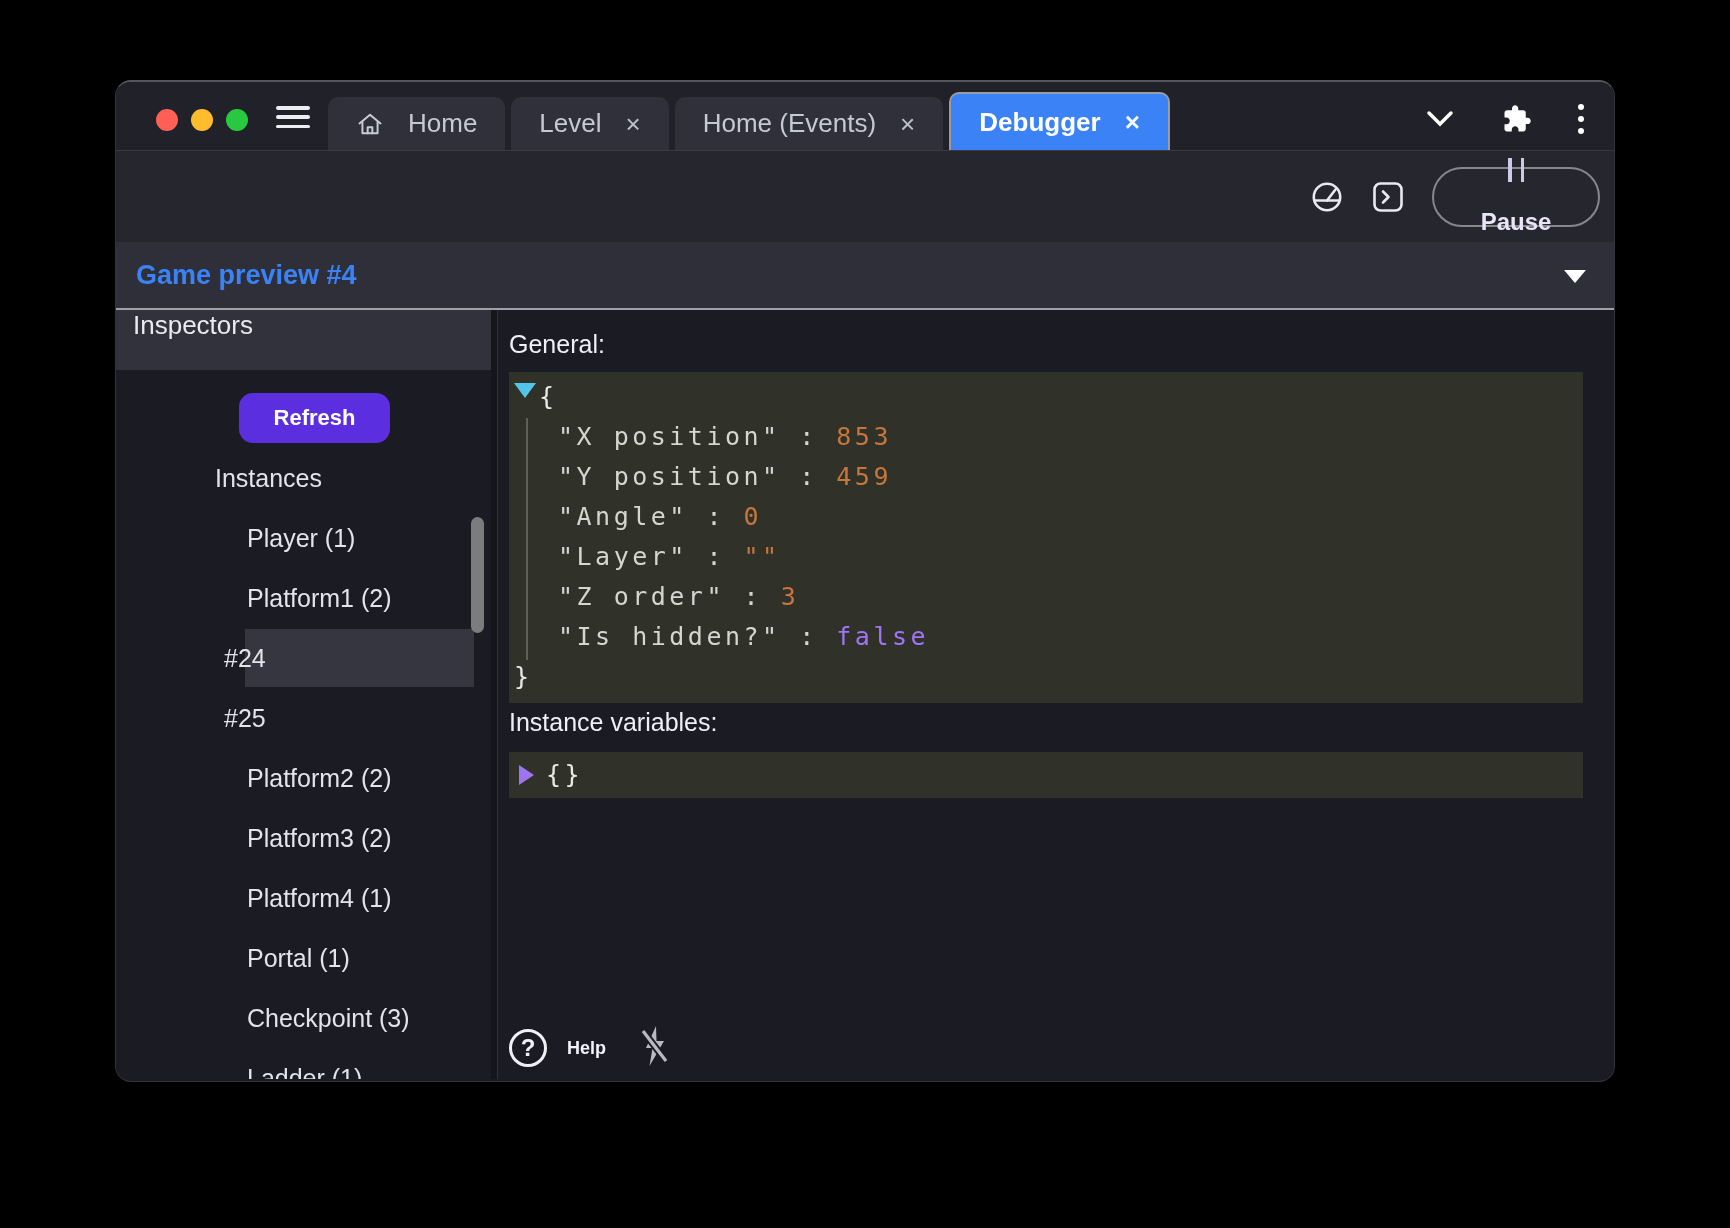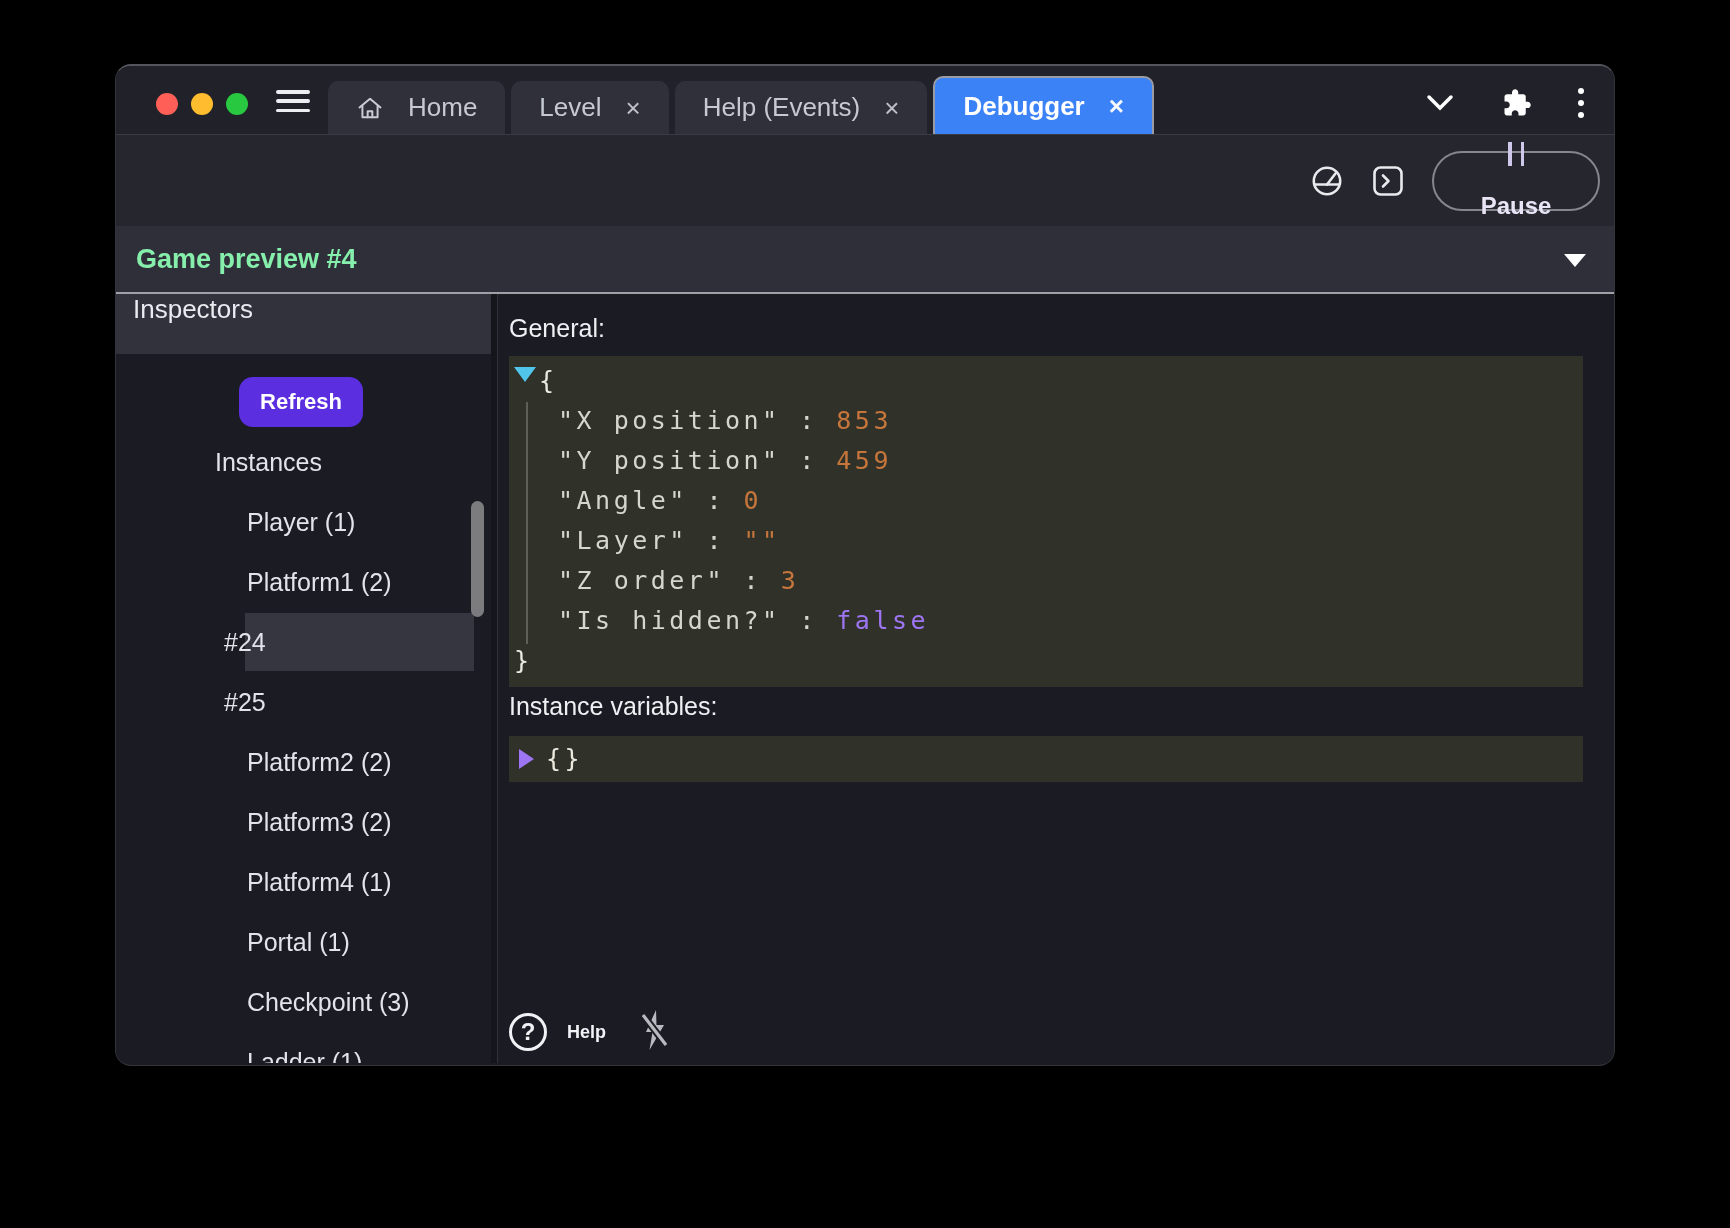--- a/index.html
+++ b/index.html
@@ -1,20 +1,20 @@
 <!DOCTYPE html>
 <html><head>
 <meta charset="utf-8">
 <style>
   html,body{margin:0;padding:0;background:#000;width:1730px;height:1228px;
     font-family:"Liberation Sans",sans-serif;-webkit-font-smoothing:antialiased;}
   .stage{position:relative;width:1730px;height:1228px;overflow:hidden;}
 
   
-  .window{position:absolute;left:115px;top:64px;width:1498px;height:999px;
+  .window{position:absolute;left:115px;top:80px;width:1498px;height:999px;
     background:#1b1c23;border-radius:16px;overflow:hidden;
     border:1px solid #33343b;border-top:2px solid #55565d;
     box-shadow:0 26px 80px rgba(0,0,0,.9);}
 
   
   .titlebar{position:relative;height:68px;background:#202129;}
   .traffic{position:absolute;left:40px;top:27px;display:flex;gap:13px;}
   .light{width:22px;height:22px;border-radius:50%;}
   .light.red{background:#ff5f57}.light.yellow{background:#febc2e}.light.green{background:#28c840}
   .burger{position:absolute;left:160px;top:24px;width:34px;height:22px;display:flex;
@@ -40,30 +40,30 @@
   .icon-btn{cursor:pointer;display:flex;align-items:center;justify-content:center;}
   .pause-btn{height:60px;min-width:168px;border:2px solid #85868e;border-radius:30px;
     display:flex;align-items:center;justify-content:center;gap:26px;cursor:pointer;
     color:#e9e4f6;font-size:24px;font-weight:bold;padding:0 30px;box-sizing:border-box;flex-direction:column;}
   .pause-bars{display:flex;gap:9px;}
   .pause-bars i{display:block;width:3.5px;height:24px;background:#cfc8ea;}
 
   
   .preview-bar{position:relative;height:68px;background:#2e2f39;border-bottom:2px solid #a0a1a7;
     display:flex;align-items:center;padding:0 0 0 20px;box-sizing:border-box;}
-  .preview-title{font-size:27px;font-weight:bold;color:#86efac;}
+  .preview-title{font-size:27px;font-weight:bold;color:#3b82f6;}
   .preview-caret{position:absolute;right:28px;top:28px;width:0;height:0;cursor:pointer;
     border-left:11px solid transparent;border-right:11px solid transparent;border-top:13px solid #ffffff;}
 
   
   .content{display:flex;height:769px;overflow:hidden;}
   .sidebar{position:relative;width:375px;flex:none;background:#1b1c23;overflow:hidden;}
   .sidebar-header{height:60px;background:#31323c;display:flex;align-items:flex-start;
     padding-left:17px;font-size:26px;color:#eaebf0;box-sizing:border-box;}
-  .refresh-btn{position:absolute;left:123px;top:83px;width:124px;height:50px;background:#5b2fe0;
+  .refresh-btn{position:absolute;left:123px;top:83px;width:151px;height:50px;background:#5b2fe0;
     border:none;border-radius:14px;color:#fff;font-size:22px;font-weight:bold;cursor:pointer;
     font-family:"Liberation Sans",sans-serif;text-align:center;}
   .rows{position:absolute;left:0;right:0;top:138px;}
   .row{position:relative;height:60px;display:flex;align-items:center;font-size:25px;color:#e2e4ea;cursor:pointer;}
   .row.level-0{padding-left:99px}.row.level-1{padding-left:131px}.row.level-2{padding-left:108px}
   .row.selected::before{content:"";position:absolute;left:129px;right:17px;top:1px;bottom:1px;background:#35363f;}
   .row span{position:relative;z-index:1;}
   .scroll-thumb{position:absolute;left:355px;top:207px;width:13px;height:116px;border-radius:7px;
     background:#7c7c7f;cursor:grab;}
   .divider{width:7px;flex:none;background:#15161b;border-right:1px solid #2f3038;box-sizing:border-box;}
@@ -132,21 +132,21 @@
           </div>
 
           <div class="tab has-close">
 
             <span class="tab-label">Level</span>
             <span class="tab-close">×</span>
           </div>
 
           <div class="tab has-close">
 
-            <span class="tab-label">Help (Events)</span>
+            <span class="tab-label">Home (Events)</span>
             <span class="tab-close">×</span>
           </div>
 
           <div class="tab active has-close">
 
             <span class="tab-label">Debugger</span>
             <span class="tab-close">×</span>
           </div>
         </div>
 

